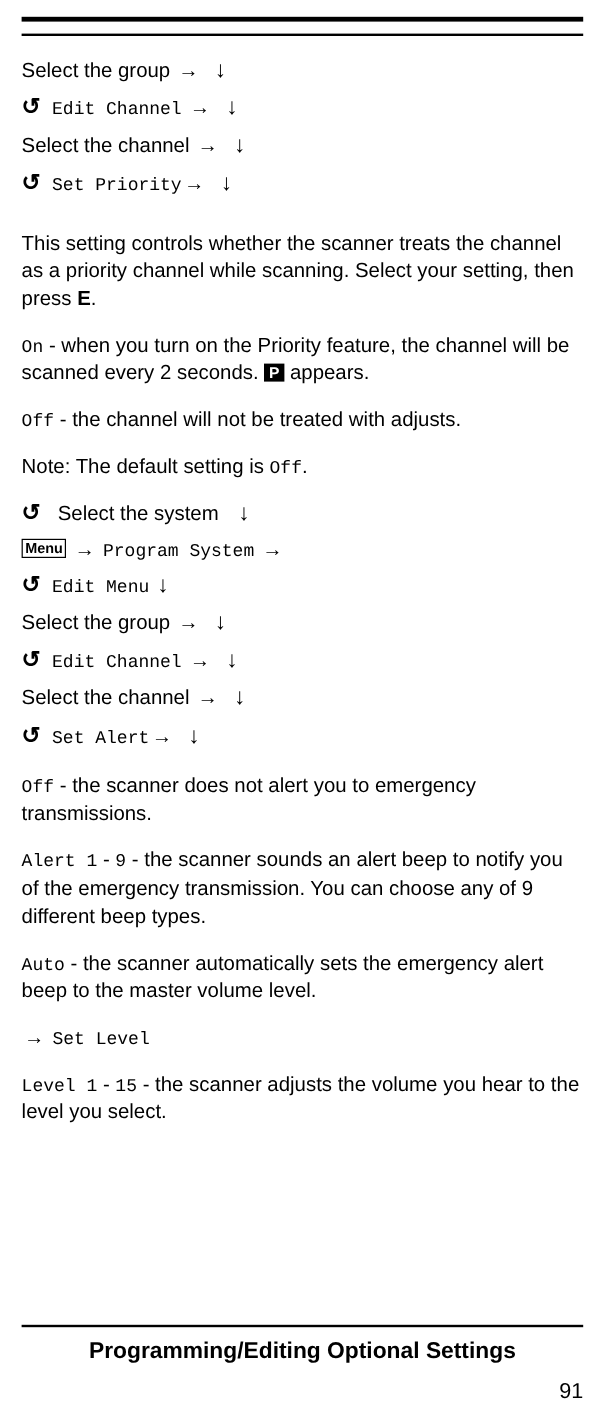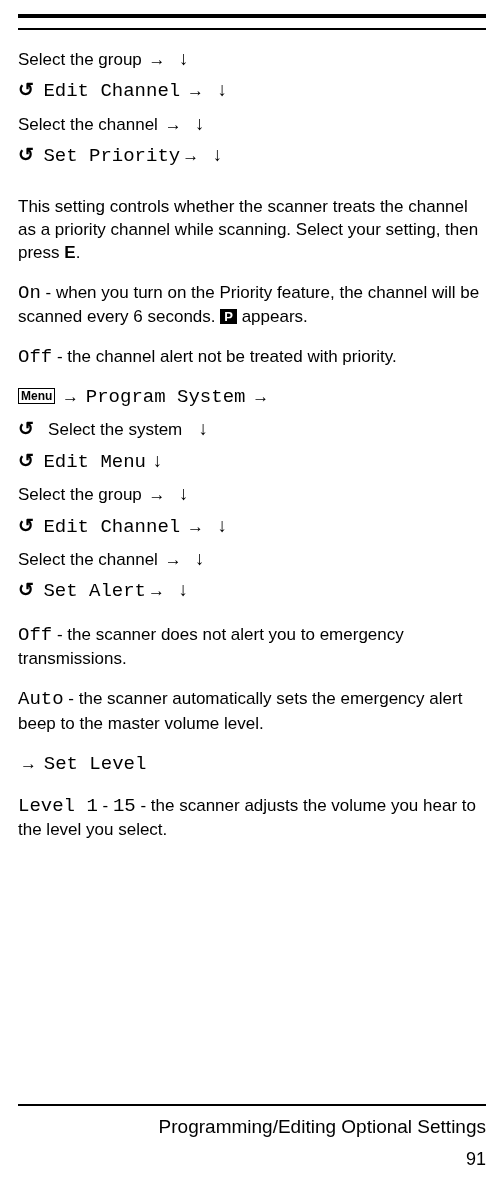--- a/index.html
+++ b/index.html
@@ -35,21 +35,21 @@
     font-size: 17px;
     line-height: 1.35;
   }
   .navline {
     margin: 0 0 2px 0;
     font-size: 17px;
     line-height: 1.55;
   }
   .mono {
     font-family: "Courier New", Courier, monospace;
-    font-size: 19px;
+    font-size: 15px;
   }
   .arrow-right { font-size: 17px; display: inline-block; padding: 0 2px; font-weight: bold; }
   .arrow-down  { font-size: 19px; display: inline-block; padding: 0 2px; font-weight: bold; }
   .refresh    { font-size: 19px; display: inline-block; font-weight: bold; }
   .menu-box {
     display: inline-block;
     border: 1px solid #000;
     font-size: 12px;
     font-weight: bold;
     padding: 0 2px;
@@ -70,22 +70,22 @@
     font-style: italic;
     font-weight: bold;
     font-size: 23px;
     margin: 10px 0 8px 0;
   }
   .footer-title {
     position: absolute;
     bottom: 42px;
     right: 18px;
     left: 18px;
-    text-align: right;
-    font-weight: normal;
+    text-align: center;
+    font-weight: bold;
     font-size: 19px;
   }
   .footer-thinbar {
     position: absolute;
     bottom: 74px;
     left: 18px; right: 18px;
     border-top: 2px solid #000;
   }
   .page-num {
     position: absolute;
@@ -128,41 +128,44 @@
       <span class="refresh">↺</span>&nbsp;
       <span class="mono">Set Priority</span><span class="arrow-right">→</span>
       &nbsp;<span class="arrow-down">↓</span>
     </p>
 
     <p>
       <span>This setting controls whether the scanner treats the channel as a priority channel while scanning. Select your setting, then press </span><b>E</b><span>.</span>
     </p>
 
     <p>
-      <span class="mono">On</span><span> - when you turn on the Priority feature, the channel will be scanned every 6 seconds. </span><span class="p-box">P</span><span> appears.</span>
-    </p>
-
-    <p>
-      <span class="mono">Off</span><span> - the channel alert not be treated with priority.</span>
-    </p>
-
-
-
-    <p class="navline">
-      <span class="menu-box">Menu</span>
-      <span class="arrow-right">→</span>
-      <span class="mono">Program System</span>
-      <span class="arrow-right">→</span>
-    </p>
+      <span class="mono">On</span><span> - when you turn on the Priority feature, the channel will be scanned every 2 seconds. </span><span class="p-box">P</span><span> appears.</span>
+    </p>
+
+    <p>
+      <span class="mono">Off</span><span> - the channel will not be treated with adjusts.</span>
+    </p>
+
+    <p>
+      <span>Note: The default setting is </span><span class="mono">Off</span><span>.</span>
+    </p>
+
+
     <p class="navline">
       <span class="refresh">↺</span>&nbsp;&nbsp;
       <span>Select the system</span>&nbsp;&nbsp;
       <span class="arrow-down">↓</span>
     </p>
     <p class="navline">
+      <span class="menu-box">Menu</span>
+      <span class="arrow-right">→</span>
+      <span class="mono">Program System</span>
+      <span class="arrow-right">→</span>
+    </p>
+    <p class="navline">
       <span class="refresh">↺</span>&nbsp;
       <span class="mono">Edit Menu</span>
       <span class="arrow-down">↓</span>
     </p>
     <p class="navline">
       <span>Select the group</span>
       <span class="arrow-right">→</span>
       &nbsp;<span class="arrow-down">↓</span>
     </p>
     <p class="navline">
@@ -179,20 +182,23 @@
     <p class="navline" style="margin-bottom:0">
       <span class="refresh">↺</span>&nbsp;
       <span class="mono">Set Alert</span><span class="arrow-right">→</span>
       &nbsp;<span class="arrow-down">↓</span>
     </p>
 
     <p>
       <span class="mono">Off</span><span> - the scanner does not alert you to emergency transmissions.</span>
     </p>
 
+    <p>
+      <span class="mono">Alert 1</span><span> - </span><span class="mono">9</span><span> - the scanner sounds an alert beep to notify you of the emergency transmission. You can choose any of 9 different beep types.</span>
+    </p>
 
     <p>
       <span class="mono">Auto</span><span> - the scanner automatically sets the emergency alert beep to the master volume level.</span>
     </p>
 
     <p>
       <span class="arrow-right">→</span>
       <span class="mono">Set Level</span>
     </p>
 

